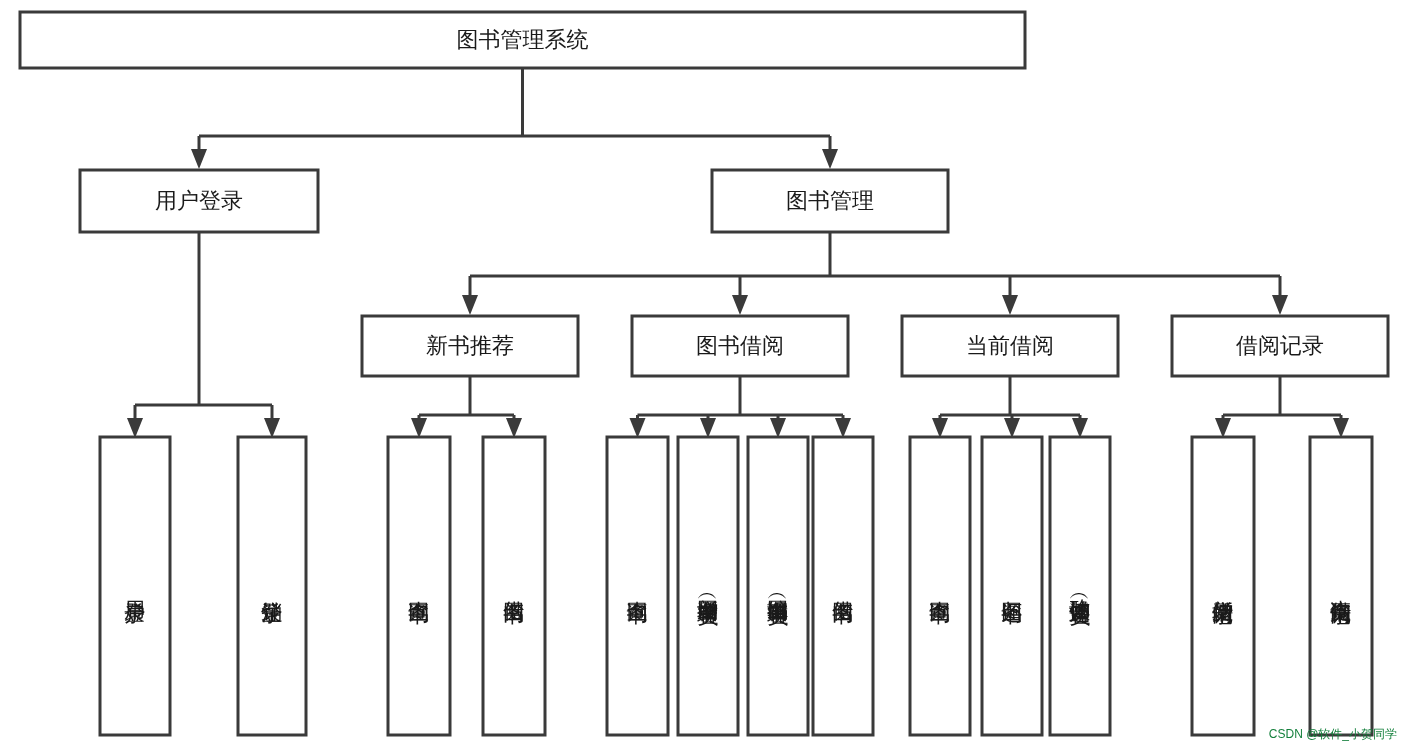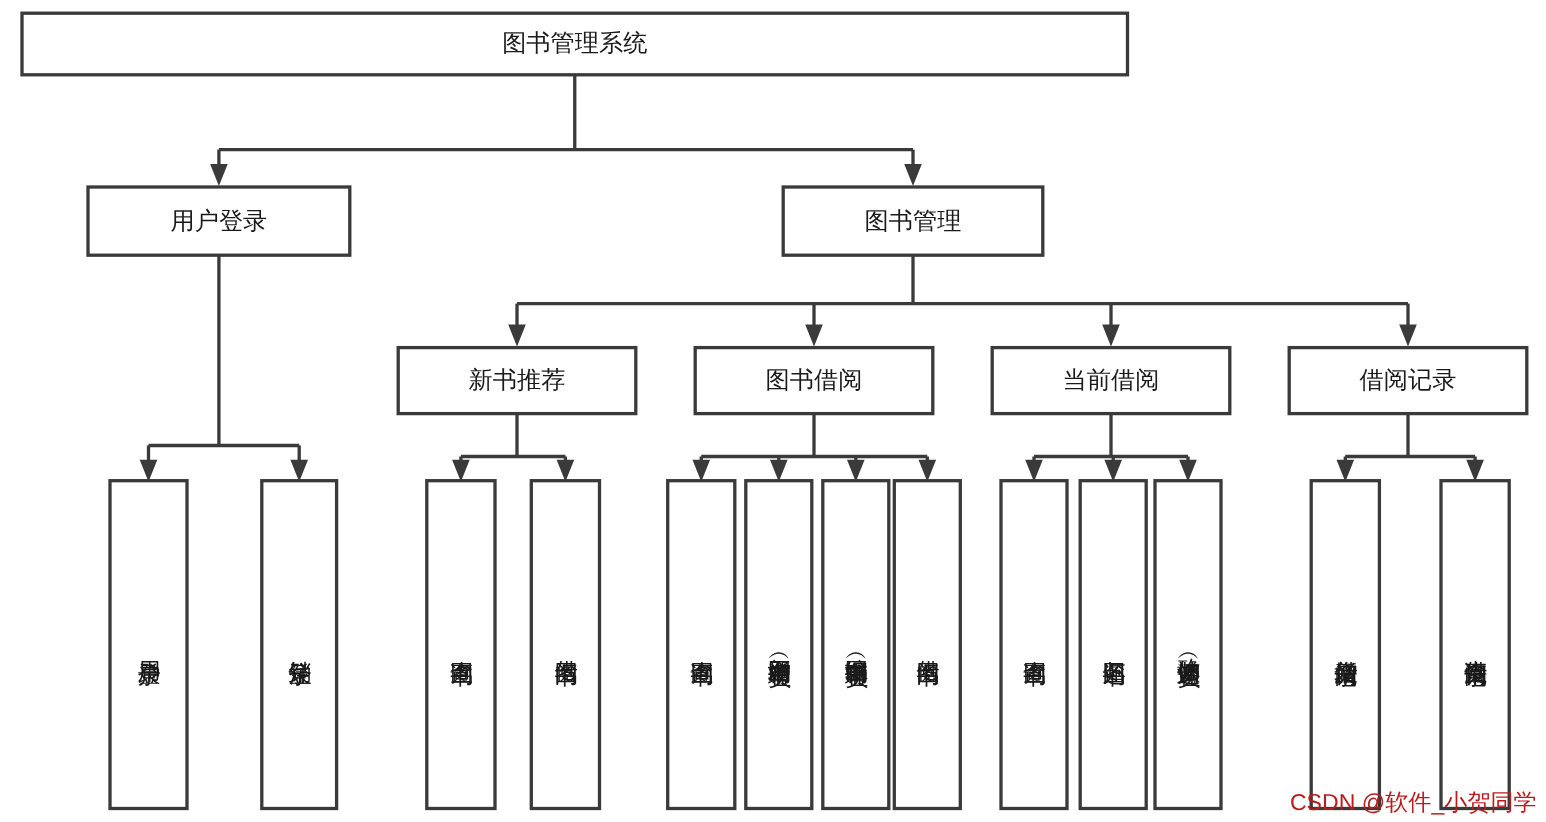--- a/index.html
+++ b/index.html
@@ -3,21 +3,21 @@
 <meta charset="utf-8">
 <style>
   html,body{margin:0;padding:0;background:#ffffff;}
   body{width:1405px;height:747px;font-family:"Liberation Sans","DejaVu Sans",sans-serif;overflow:hidden;}
   #stage{position:relative;width:1405px;height:747px;background:#fff;}
   svg#diagram{position:absolute;left:0;top:0;width:1405px;height:747px;display:block;}
   .node-rect{fill:#ffffff;stroke:#3a3a3a;stroke-width:3;}
   .node-label{fill:#1a1a1a;font-size:22px;font-family:"Liberation Sans","DejaVu Sans",sans-serif;text-anchor:middle;dominant-baseline:middle;}
   .conn{stroke:#3a3a3a;stroke-width:3;fill:none;}
   .arrow-head{fill:#3a3a3a;}
-  .watermark{position:absolute;right:8px;bottom:4px;color:#b91c1c;font-size:21px;font-family:"Liberation Sans","DejaVu Sans",sans-serif;white-space:nowrap;user-select:none;}
+  .watermark{position:absolute;right:8px;bottom:4px;color:#15803d;font-size:12px;font-family:"Liberation Sans","DejaVu Sans",sans-serif;white-space:nowrap;user-select:none;}
 </style>
 </head>
 <body>
 
 <div id="stage">
   <svg id="diagram" viewBox="0 0 1405 747">
     <defs></defs>
     <g id="connectors">
         <polyline points="522.5,68 522.5,136" class="conn"></polyline>
         <polyline points="199,136 830,136" class="conn"></polyline>

